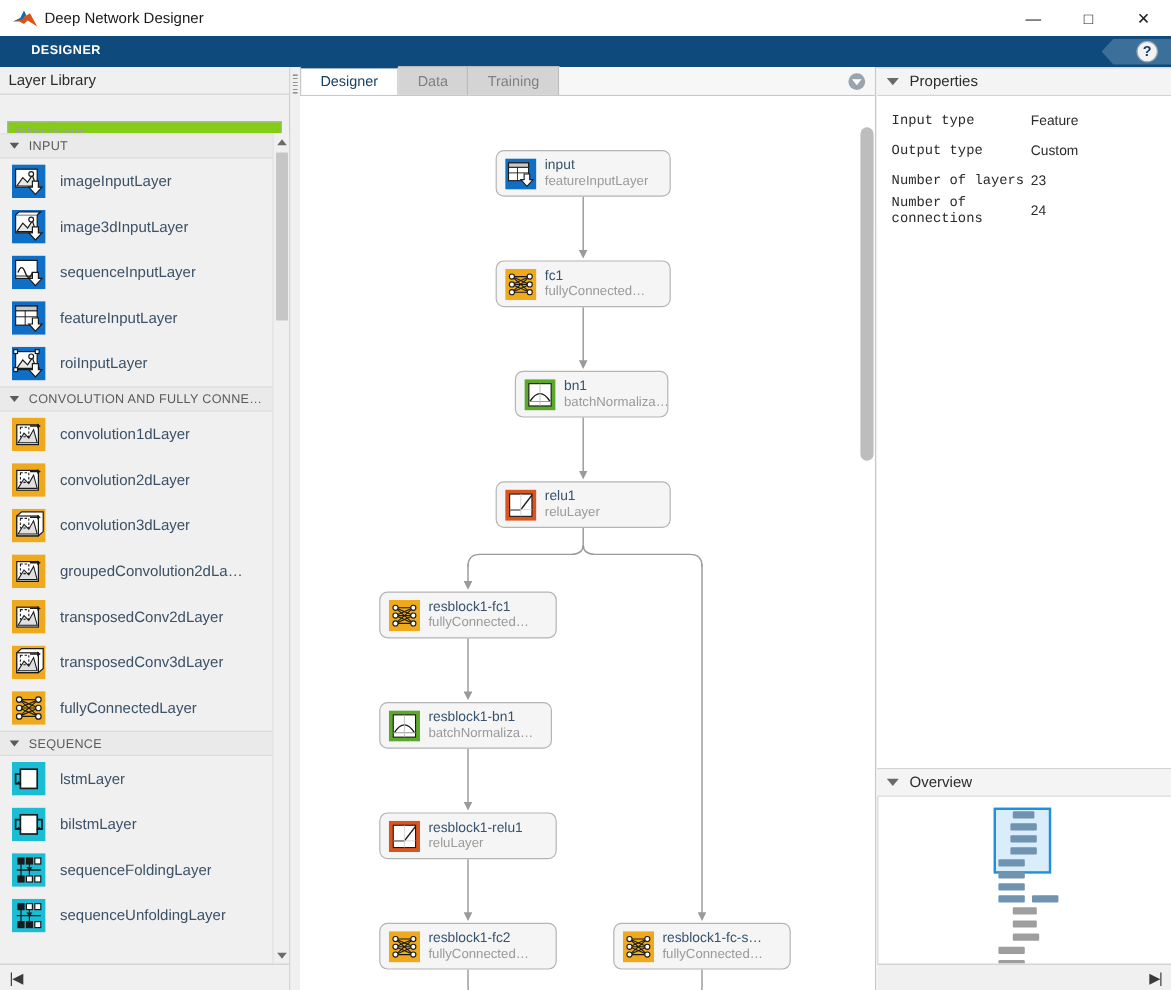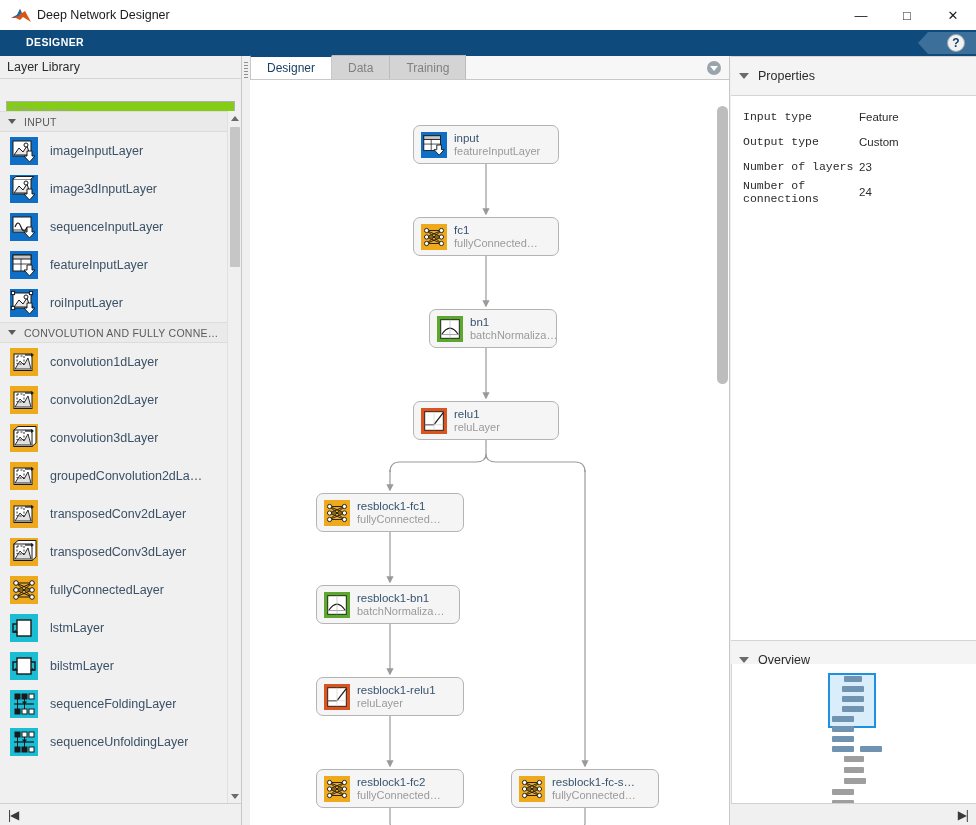--- a/index.html
+++ b/index.html
@@ -203,21 +203,21 @@
     position: absolute; right: 1px; top: 26px; width: 11px; height: 278px;
     background: #bdbdbd; border-radius: 6px;
   }
 
   
   .rightpanel {
     position: absolute; left: 731px; top: 56px; width: 245px; height: 769px;
     background: #ffffff;
   }
   .section-header {
-    height: 40px; display: flex; align-items: center;
+    height: 24px; display: flex; align-items: center;
     padding-left: 8px; font-size: 12.5px; color: #2b2b2b;
     background: #f4f4f4; border-bottom: 1px solid #d5d5d5;
     border-top: 1px solid #d5d5d5;
   }
   .section-caret {
     width: 0; height: 0; margin-right: 9px;
     border-left: 5px solid transparent; border-right: 5px solid transparent;
     border-top: 6px solid #6a6a6a;
   }
   .prop-body { padding: 8px 0 0 0; background: #ffffff; }
@@ -453,20 +453,24 @@
                 <line x1="6" y1="21" x2="22" y2="21" stroke="#1a1a1a" stroke-width="1"></line>
                 <circle cx="6" cy="7" r="2.3" fill="#ffffff" stroke="#1a1a1a" stroke-width="1"></circle>
                 <circle cx="6" cy="14" r="2.3" fill="#ffffff" stroke="#1a1a1a" stroke-width="1"></circle>
                 <circle cx="6" cy="21" r="2.3" fill="#ffffff" stroke="#1a1a1a" stroke-width="1"></circle>
                 <circle cx="22" cy="7" r="2.3" fill="#ffffff" stroke="#1a1a1a" stroke-width="1"></circle>
                 <circle cx="22" cy="14" r="2.3" fill="#ffffff" stroke="#1a1a1a" stroke-width="1"></circle>
                 <circle cx="22" cy="21" r="2.3" fill="#ffffff" stroke="#1a1a1a" stroke-width="1"></circle>
               </svg>
             </div>
             <div class="lib-label">fullyConnectedLayer</div>
+          </div>
+          <div class="group-header">
+            <div class="caret"></div>
+            <span>SEQUENCE</span>
           </div>
           <div class="lib-item">
             <div class="lib-icon">
               <svg width="28" height="28" viewBox="0 0 28 28">
                 <rect x="0" y="0" width="28" height="28" fill="#1bbdd4"></rect>
                 <rect x="7" y="6" width="14" height="16" fill="#ffffff" stroke="#1a1a1a" stroke-width="1.4"></rect>
                 <path d="M7 10 L3 10 L3 18 L7 18" fill="none" stroke="#1a1a1a" stroke-width="1.4"></path>
                 <path d="M5.5 16 L3 18.5 L8 18.5 Z" fill="#1a1a1a"></path>
               </svg>
             </div>

